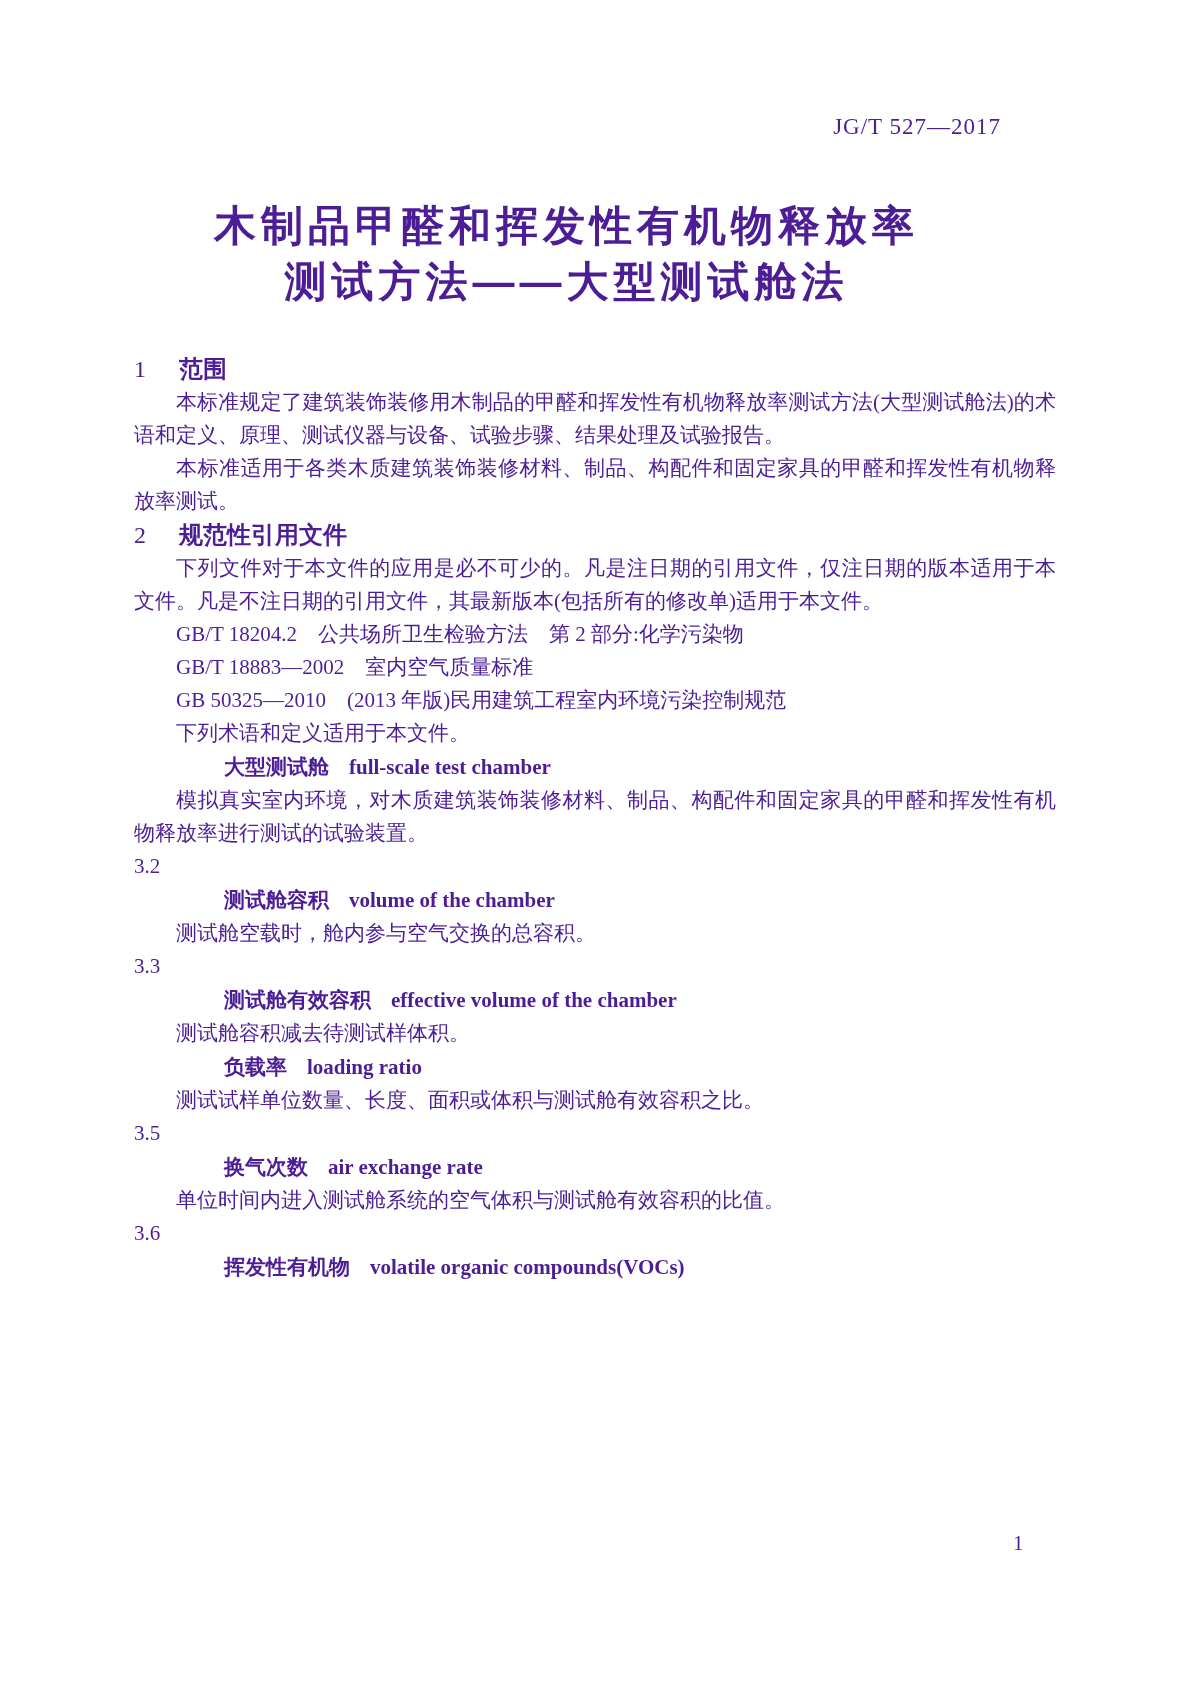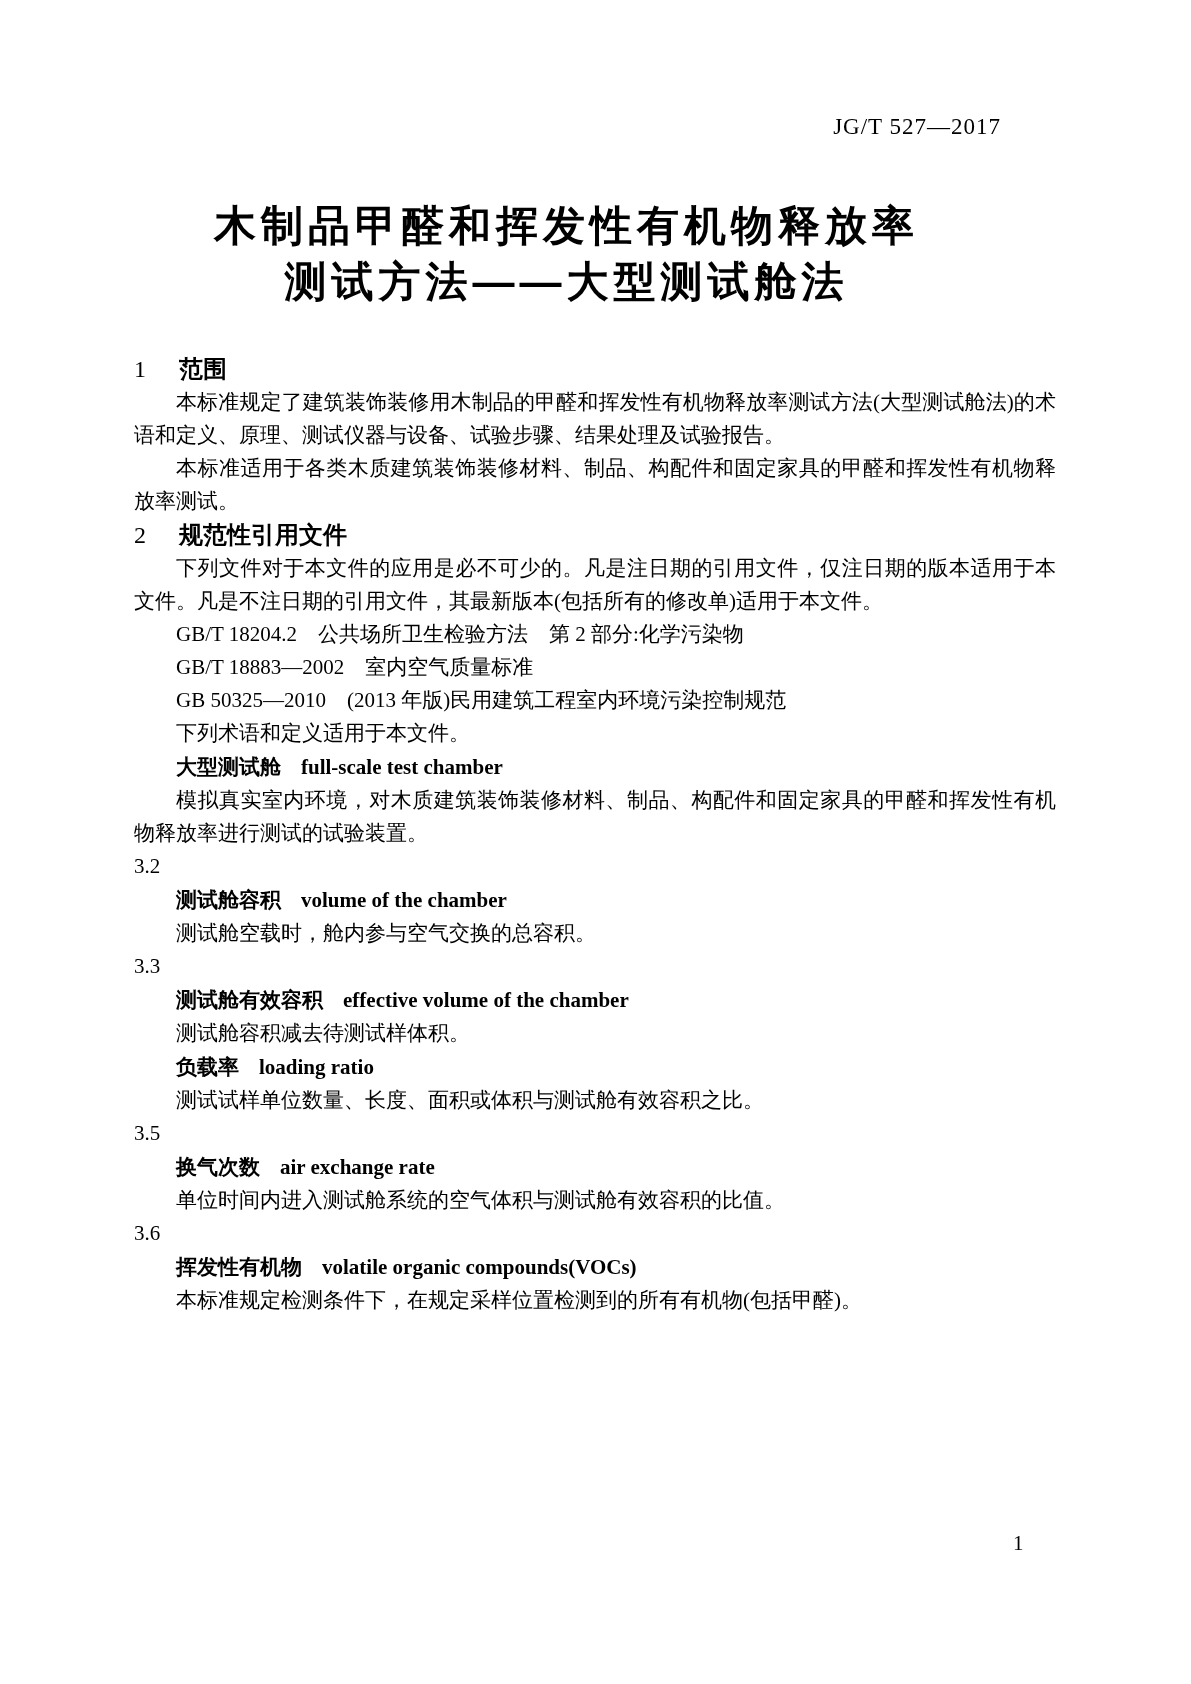--- a/index.html
+++ b/index.html
@@ -5,21 +5,21 @@
   html, body {
     margin: 0;
     padding: 0;
     background: #ffffff;
   }
   .page {
     position: relative;
     width: 1133px;
     height: 1684px;
     background: #ffffff;
-    color: #000000;
+    color: #4c1d95;
     font-family: "Liberation Serif", serif;
     overflow: hidden;
   }
   .doc-number {
     position: absolute;
     top: 114px;
     right: 132px;
     font-size: 23px;
     letter-spacing: 1px;
     font-family: "Liberation Serif", serif;
@@ -66,20 +66,21 @@
   .para { text-indent: 2em; }
   .ref-line { text-indent: 2em; text-align: left; }
   .clause-num { text-indent: 0; text-align: left; }
   .term-line {
     text-indent: 2em;
     text-align: left;
     font-weight: bold;
   }
   .term-line .term-zh {
     font-family: "Liberation Sans", sans-serif;
+    margin-left: 48px;
   }
   .term-line .term-en {
     font-family: "Liberation Serif", serif;
     margin-left: 20px;
   }
   .page-num {
     position: absolute;
     top: 1531px;
     left: 1013px;
     font-size: 21px;
@@ -127,19 +128,18 @@
 
     <p class="term-line"><span class="term-zh">负载率</span><span class="term-en">loading ratio</span></p>
     <p class="para">测试试样单位数量、长度、面积或体积与测试舱有效容积之比。</p>
 
     <p class="clause-num">3.5</p>
     <p class="term-line"><span class="term-zh">换气次数</span><span class="term-en">air exchange rate</span></p>
     <p class="para">单位时间内进入测试舱系统的空气体积与测试舱有效容积的比值。</p>
 
     <p class="clause-num">3.6</p>
     <p class="term-line"><span class="term-zh">挥发性有机物</span><span class="term-en">volatile organic compounds(VOCs)</span></p>
-    <p class="para">本标准规定检测条件下，在规定采样位置检测到的所有有机物(包括甲醛)。</p>
 
   </div>
 
   <div class="page-num">1</div>
 
 </div>
 
 </body></html>

